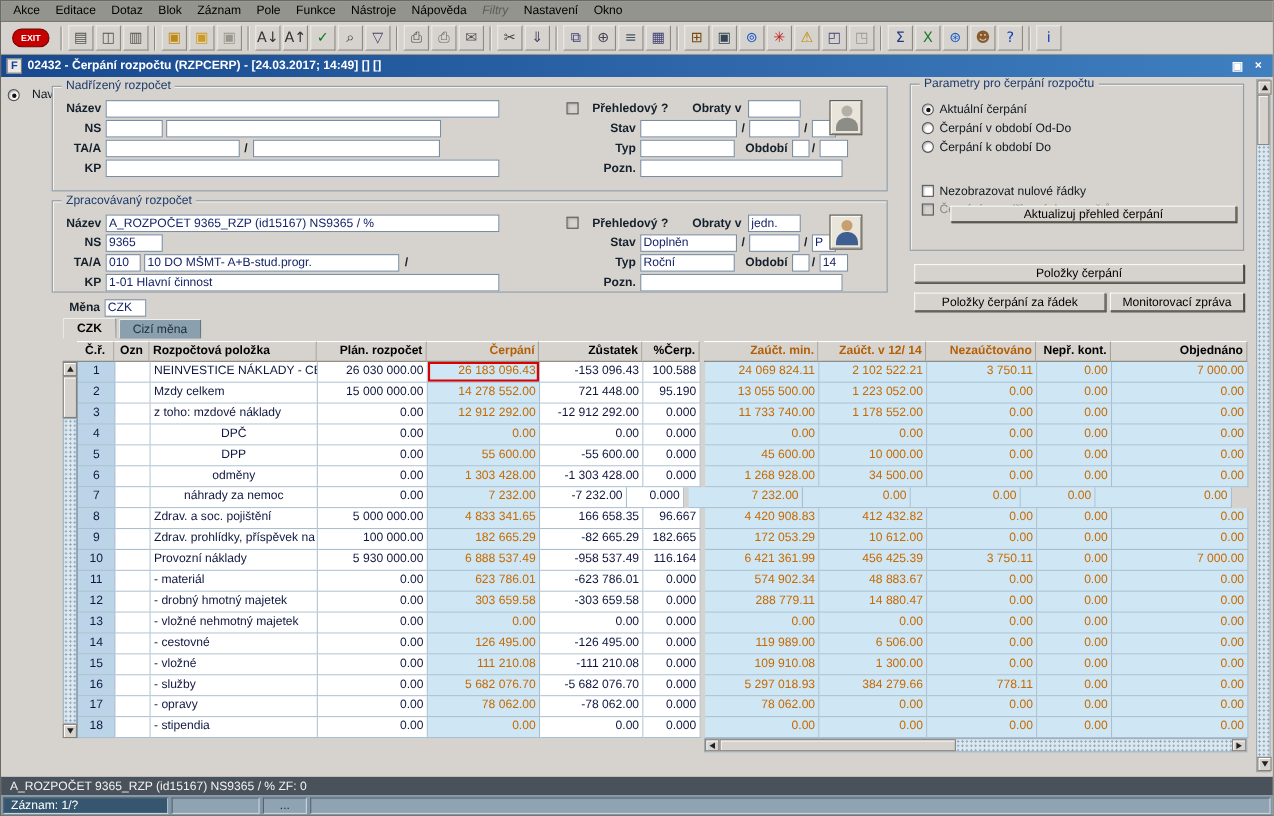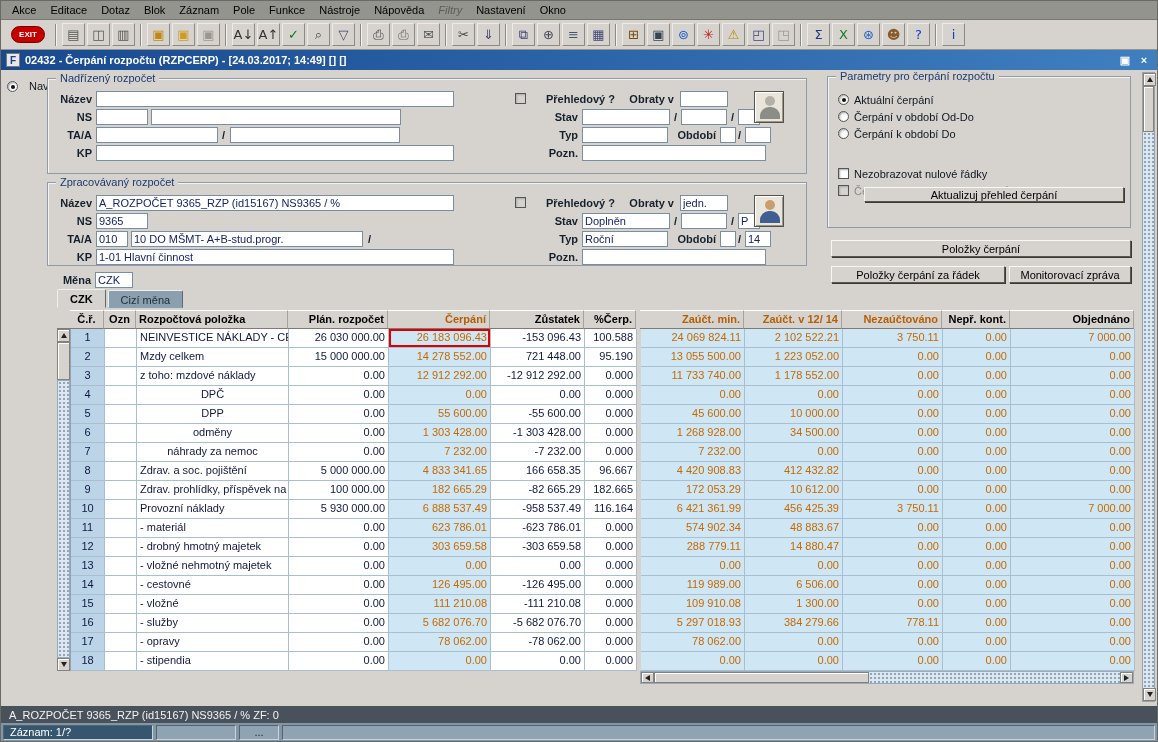--- a/index.html
+++ b/index.html
@@ -33,21 +33,21 @@
   .opt-label{font-size:11px;color:#101820;white-space:nowrap}
   .opt-label.dim{color:#8a8a84}
   .radio{width:11px;height:11px;border-radius:50%;background:#fff;border:1px solid #555;box-shadow:inset 1px 1px 2px #aaa;position:relative;flex:none}
   .radio.sel::after{content:"";position:absolute;left:3px;top:3px;width:4px;height:4px;border-radius:50%;background:#111}
   .cb{width:11px;height:11px;background:#fff;border:1px solid #555;box-shadow:inset 1px 1px 2px #aaa;flex:none}
   .cb.dis{background:#d6d3ce}
 
   .fieldset{position:absolute;border:1px solid #8f9ca8;box-shadow:inset 1px 1px 0 rgba(255,255,255,.75);background:#d6d3ce}
   .legend{position:absolute;top:-7px;left:8px;background:#d6d3ce;padding:0 4px;font-size:11px;line-height:13px;color:#1d3a6e;white-space:nowrap}
   .flabel{position:absolute;font-weight:bold;color:#14202c;text-align:right;font-size:11px;line-height:13px;white-space:nowrap}
-  .fl-l{text-align:right}
+  .fl-l{text-align:center}
   .fin{position:absolute;height:16px;border:1px solid #7b8da0;background:#fff;font:11px "Liberation Sans",sans-serif;color:#16246a;padding:0 2px}
   .slash{position:absolute;font-weight:bold;color:#14202c;line-height:13px}
   .person-btn{position:absolute;width:30px;height:32px;background:#e9e5db;border:1px solid #55524c;box-shadow:inset 1px 1px 0 #fff,inset -1px -1px 0 #9a968c}
   .person-btn .phead{position:absolute;left:10px;top:4px;width:10px;height:10px;border-radius:50%;background:#c8a070}
   .person-btn .pbody{position:absolute;left:5px;top:15px;width:20px;height:12px;border-radius:9px 9px 0 0;background:#3f5f92}
   .person-btn.muted .phead{background:#b4b0a8}
   .person-btn.muted .pbody{background:#8d8d87}
   .mrow{position:absolute;width:130px;height:18px}
   .abs{position:absolute}
 
@@ -435,21 +435,21 @@
               <div class="g-c blue num orange" style="width: 100px;">0.00</div>
               <div class="g-c blue num orange" style="width: 68px;">0.00</div>
               <div class="g-c blue num orange" style="width: 124px;">0.00</div>
             </div>
             <div class="g-row">
               <div class="g-c blue cen hb" style="width: 34px;">7</div>
               <div class="g-c white cen" style="width: 32px;"></div>
               <div class="g-c white cen" style="width: 152px;">náhrady za nemoc</div>
               <div class="g-c white num" style="width: 100px;">0.00</div>
               <div class="g-c blue num orange" style="width: 102px;">7 232.00</div>
-              <div class="g-c white num" style="width: 94px;">-7 232.00</div>
+              <div class="g-c white num" style="width: 79px;">-7 232.00</div>
               <div class="g-c white num" style="width: 52px;">0.000</div>
               <div class="g-gap" style="width: 4px;"></div>
               <div class="g-c blue num orange" style="width: 104px;">7 232.00</div>
               <div class="g-c blue num orange" style="width: 98px;">0.00</div>
               <div class="g-c blue num orange" style="width: 100px;">0.00</div>
               <div class="g-c blue num orange" style="width: 68px;">0.00</div>
               <div class="g-c blue num orange" style="width: 124px;">0.00</div>
             </div>
             <div class="g-row">
               <div class="g-c blue cen hb" style="width: 34px;">8</div>

